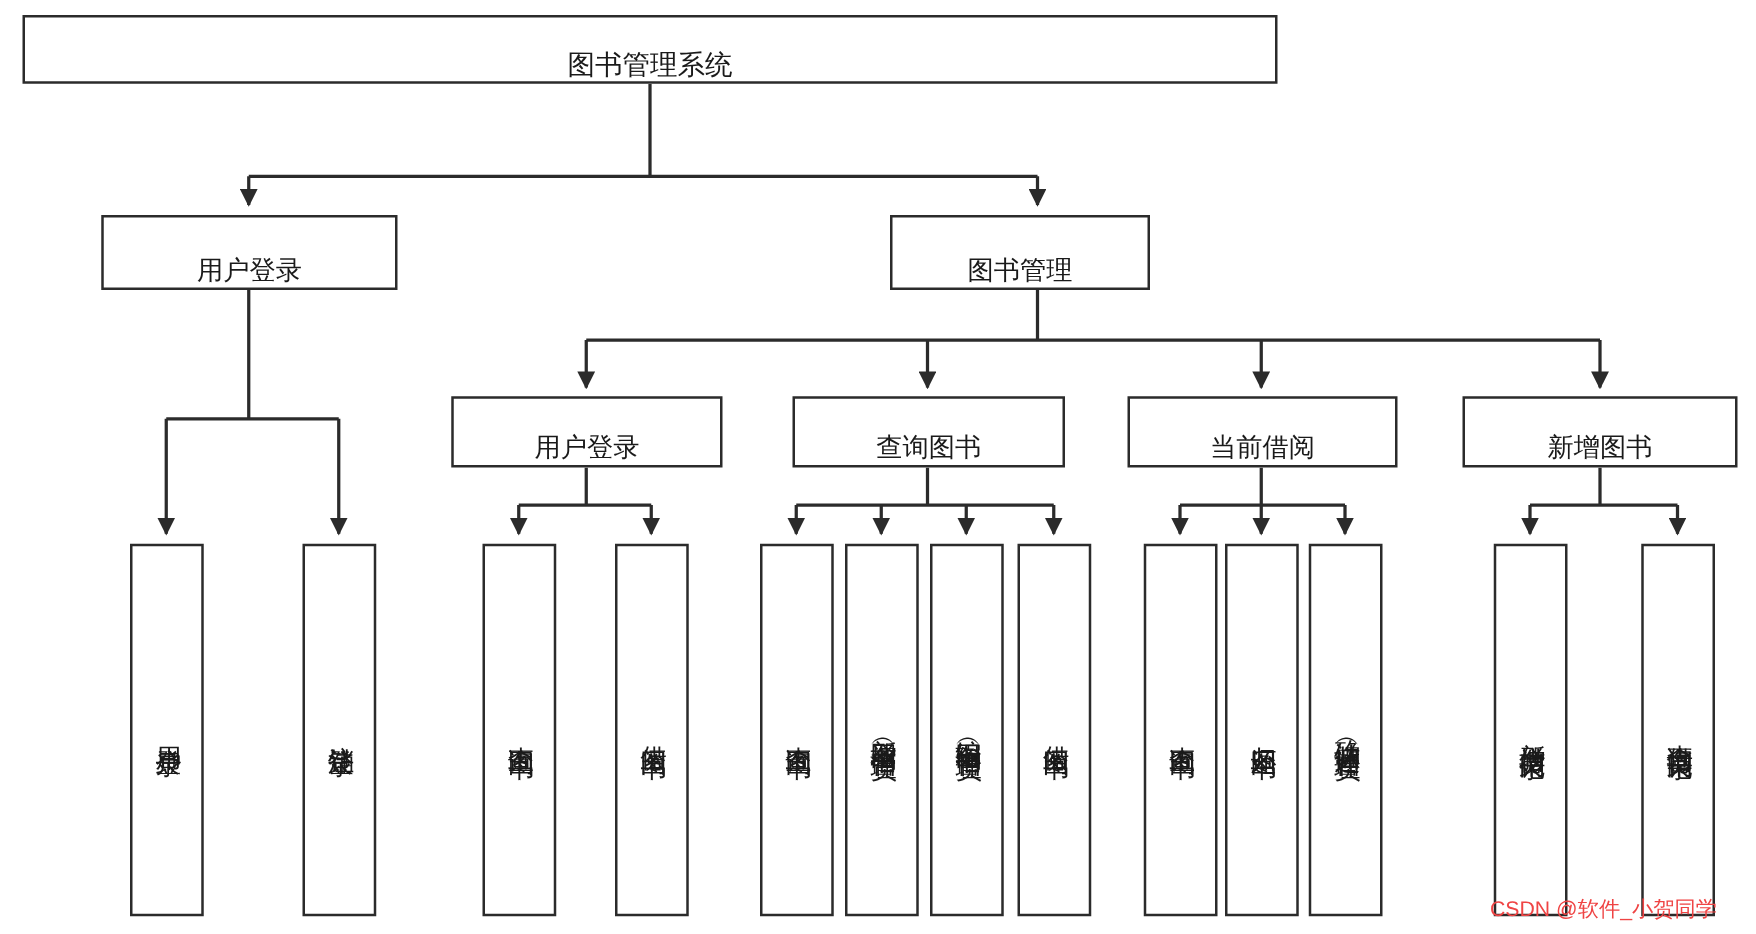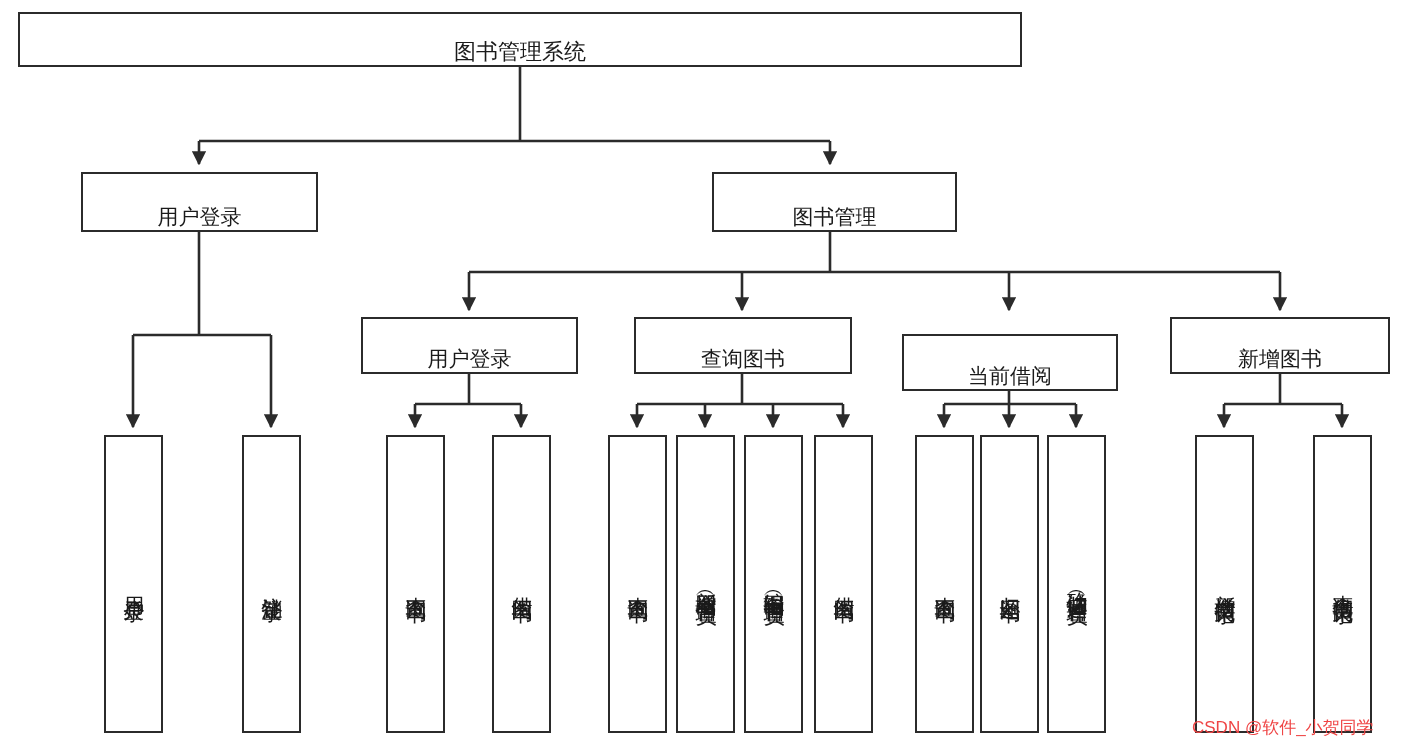--- a/index.html
+++ b/index.html
@@ -122,33 +122,33 @@
   </svg>
 
   <div class="node root horiz" style="left:18px; top:12px; width:1004px; height:55px;">
     <span class="lbl">图书管理系统</span>
   </div>
 
   <div class="node horiz" style="left:81px; top:172px; width:237px; height:60px;">
     <span class="lbl">用户登录</span>
   </div>
 
-  <div class="node horiz" style="left:712px; top:172px; width:245px; height:60px;">
+  <div class="node horiz" style="left:712px; top:172px; width:208px; height:60px;">
     <span class="lbl">图书管理</span>
   </div>
 
   <div class="node horiz" style="left:361px; top:317px; width:217px; height:57px;">
     <span class="lbl">用户登录</span>
   </div>
 
   <div class="node horiz" style="left:634px; top:317px; width:218px; height:57px;">
     <span class="lbl">查询图书</span>
   </div>
 
-  <div class="node horiz" style="left:902px; top:334px; width:216px; height:57px;">
+  <div class="node horiz" style="left:902px; top:317px; width:216px; height:57px;">
     <span class="lbl">当前借阅</span>
   </div>
 
   <div class="node horiz" style="left:1170px; top:317px; width:220px; height:57px;">
     <span class="lbl">新增图书</span>
   </div>
 
   <div class="node vert" style="left:104px; top:435px; width:59px; height:298px;">
     <span class="lbl">用户登录</span>
   </div>

